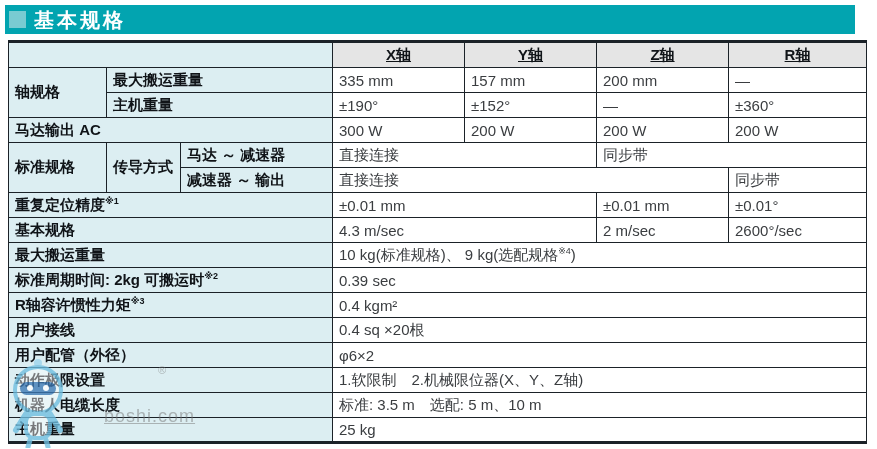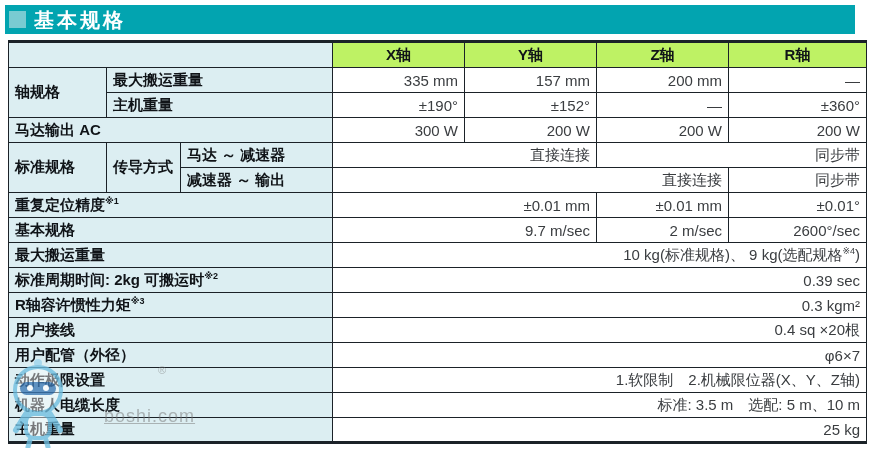--- a/index.html
+++ b/index.html
@@ -21,23 +21,23 @@
   
   table.spec {
     position:absolute; left:8px; top:40px; width:858px;
     border-collapse:collapse; table-layout:fixed;
     border-top:3px solid #1B2228; border-bottom:3px solid #1B2228;
   }
   table.spec td, table.spec th {
     border:1px solid #1B2228; height:25px; padding:0 6px;
     font-size:15px; overflow:hidden; white-space:nowrap; box-sizing:border-box;
   }
-  tr.head th { height:26px; background:#bef264; color:#101418; font-weight:bold; text-align:center; }
+  tr.head th { height:26px; background:#e5e5e5; color:#101418; font-weight:bold; text-align:center;text-decoration:underline; }
   td.lbl  { background:#DCEEF2; color:#101418; font-weight:bold; text-align:left; }
-  td.val  { background:#ffffff; color:#3A3D40; font-weight:normal; text-align:right; }
+  td.val  { background:#ffffff; color:#3A3D40; font-weight:normal; text-align:left; }
   sup.note { font-size:9px; vertical-align:super; line-height:0; }
   
   .watermark { position:absolute; left:0; top:0; width:877px; height:449px; pointer-events:none; }
   .wm-robot { position:absolute; left:4px; top:358px; opacity:0.78; }
   .wm-brand {
     position:absolute; left:66px; top:370px; font-size:44px; font-weight:bold;
     letter-spacing:14px; color:rgba(125,125,125,0.28);
   }
   .wm-reg { position:absolute; left:158px; top:364px; font-size:11px; color:rgba(125,125,125,0.5); }
   .wm-tagline {
@@ -119,48 +119,48 @@
 
       <tr>
         <td class="lbl" colspan="3"><span>重复定位精度</span><sup class="note">※1</sup></td>
         <td class="val" colspan="2">±0.01 mm</td>
         <td class="val">±0.01 mm</td>
         <td class="val">±0.01°</td>
       </tr>
 
       <tr>
         <td class="lbl" colspan="3">基本规格</td>
-        <td class="val" colspan="2">9.7 m/sec</td>
+        <td class="val" colspan="2">4.3 m/sec</td>
         <td class="val">2 m/sec</td>
         <td class="val">2600°/sec</td>
       </tr>
 
       <tr>
         <td class="lbl" colspan="3">最大搬运重量</td>
         <td class="val" colspan="4"><span>10 kg(标准规格)、 9 kg(选配规格</span><sup class="note">※4</sup><span>)</span></td>
       </tr>
 
       <tr>
         <td class="lbl" colspan="3"><span>标准周期时间: 2kg 可搬运时</span><sup class="note">※2</sup></td>
         <td class="val" colspan="4">0.39 sec</td>
       </tr>
 
       <tr>
         <td class="lbl" colspan="3"><span>R轴容许惯性力矩</span><sup class="note">※3</sup></td>
-        <td class="val" colspan="4">0.3 kgm²</td>
+        <td class="val" colspan="4">0.4 kgm²</td>
       </tr>
 
       <tr>
         <td class="lbl" colspan="3">用户接线</td>
         <td class="val" colspan="4">0.4 sq ×20根</td>
       </tr>
 
       <tr>
         <td class="lbl" colspan="3">用户配管（外径）</td>
-        <td class="val" colspan="4">φ6×7</td>
+        <td class="val" colspan="4">φ6×2</td>
       </tr>
 
       <tr>
         <td class="lbl" colspan="3">动作极限设置</td>
         <td class="val" colspan="4">1.软限制　2.机械限位器(X、Y、Z轴)</td>
       </tr>
 
       <tr>
         <td class="lbl" colspan="3">机器人电缆长度</td>
         <td class="val" colspan="4">标准: 3.5 m　选配: 5 m、10 m</td>

